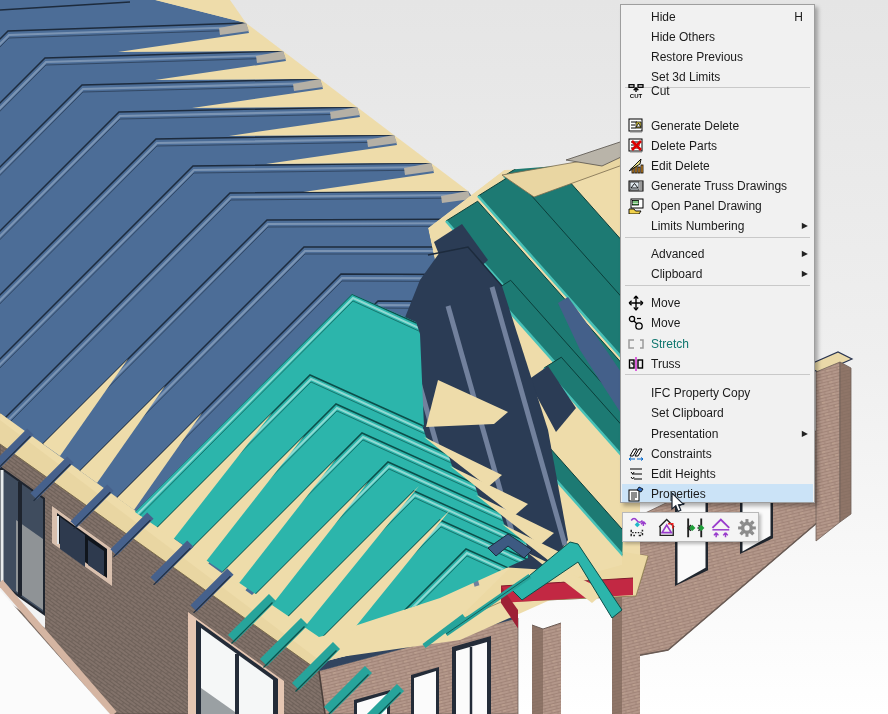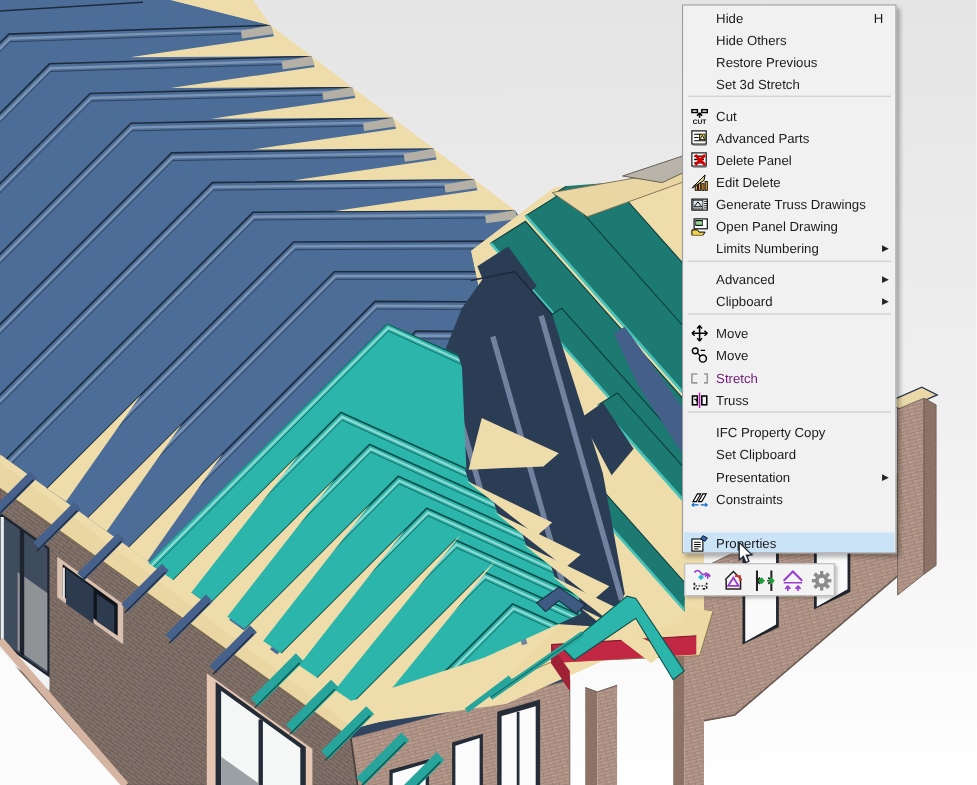--- a/index.html
+++ b/index.html
@@ -1,21 +1,21 @@
 <!DOCTYPE html>
 <html><head><meta charset="utf-8">
 <style>
 html,body{margin:0;padding:0;}
 #stage{position:relative;width:888px;height:714px;overflow:hidden;font-family:"Liberation Sans",sans-serif;background:#fff;}
 #scene{position:absolute;left:0;top:0;}
 #menu{position:absolute;left:620px;top:4px;width:195px;height:499px;background:#f1f1f1;border:1px solid #9e9e9e;box-shadow:3px 3px 4px rgba(0,0,0,0.3);box-sizing:border-box;}
 #menu .row{position:absolute;left:1px;right:1px;height:20px;line-height:20px;font-size:12px;color:#1b1b1b;white-space:nowrap;}
 #menu .row.hl{background:#cbe3f7;}
 #menu{overflow:hidden;}
-#menu .row.dis .lb{color:#701a75;}
+#menu .row.dis .lb{color:#0f766e;}
 #menu .mi{position:absolute;left:6px;top:2px;width:16px;height:16px;}
 #menu .lb{position:absolute;left:29px;top:0;}
 #menu .sc{position:absolute;right:10px;top:0;}
 #menu .ar{position:absolute;right:5px;top:0;font-size:8px;color:#222;}
 #menu .sep{position:absolute;left:4px;right:4px;height:1px;background:#c9c9c9;}
 #toolbar{position:absolute;left:622px;top:512px;width:135px;height:28px;background:#f4f4f4;border:1px solid #b9b9b9;box-shadow:2px 2px 3px rgba(0,0,0,0.25);}
 .cursor{position:absolute;left:671px;top:493px;}
 </style></head>
 <body>
 <div id="stage">
@@ -271,52 +271,52 @@
 <div class="row" style="top:22px">
         <span class="mi"></span>
         <span class="lb">Hide Others</span>
       </div>
 <div class="row" style="top:42px">
         <span class="mi"></span>
         <span class="lb">Restore Previous</span>
       </div>
 <div class="row" style="top:62px">
         <span class="mi"></span>
-        <span class="lb">Set 3d Stretch</span>
+        <span class="lb">Set 3d Limits</span>
       </div>
 <div class="sep" style="top:82px"></div>
-<div class="row" style="top:91px">
+<div class="row" style="top:76px">
         <span class="mi"><svg width="16" height="16" viewBox="0 0 16 16">
             <g fill="none" stroke="#000" stroke-width="1.3">
               <rect x="1" y="1.7" width="5" height="2.6"></rect>
               <rect x="10" y="1.7" width="5" height="2.6"></rect>
             </g>
             <path d="M8,9 L8,5 M8,4.6 L5.7,7.2 M8,4.6 L10.3,7.2" stroke="#000" stroke-width="1.4" fill="none"></path>
             <text x="8" y="15" font-size="6" font-weight="bold" text-anchor="middle" fill="#000" font-family="Liberation Sans,sans-serif">CUT</text>
           </svg></span>
         <span class="lb">Cut</span>
       </div>
 <div class="row" style="top:111px">
         <span class="mi"><svg width="16" height="16" viewBox="0 0 16 16">
             <rect x="1" y="1" width="13" height="12" fill="#fff" stroke="#000"></rect>
             <path d="M3,4h6M3,7h4M3,10h5" stroke="#000" stroke-width="1"></path>
             <polygon points="8,4 13,4 13,10 8,10" fill="#f4e04a" stroke="#000" stroke-width="0.8"></polygon>
             <polygon points="10.5,5 12.6,9 8.4,9" fill="#fff" stroke="#000" stroke-width="0.8"></polygon>
             <path d="M2,14h12" stroke="#888" stroke-width="1"></path>
           </svg></span>
-        <span class="lb">Advanced Parts</span>
+        <span class="lb">Generate Delete</span>
       </div>
 <div class="row" style="top:131px">
         <span class="mi"><svg width="16" height="16" viewBox="0 0 16 16">
             <rect x="1" y="1" width="13" height="12" fill="#fff" stroke="#000"></rect>
             <path d="M3,4h9M3,7h9M3,10h7" stroke="#000" stroke-width="1.2"></path>
             <path d="M4,3 L13,12 M13,3 L4,12" stroke="#d00" stroke-width="2.6"></path>
             <path d="M2,14h12" stroke="#888" stroke-width="1"></path>
           </svg></span>
-        <span class="lb">Delete Panel</span>
+        <span class="lb">Delete Parts</span>
       </div>
 <div class="row" style="top:151px">
         <span class="mi"><svg width="16" height="16" viewBox="0 0 16 16">
             <g stroke="#000" stroke-width="0.8">
               <rect x="4" y="10" width="2" height="5" fill="#f0a030"></rect>
               <rect x="7" y="8" width="2" height="7" fill="#f0a030"></rect>
               <rect x="10" y="9" width="2" height="6" fill="#f0a030"></rect>
               <rect x="13" y="7" width="2" height="8" fill="#f0a030"></rect>
             </g>
             <path d="M1,13 L10,4 L13,1 L12,6 Z" fill="#e8e18a" stroke="#000" stroke-width="0.9"></path>
@@ -405,20 +405,28 @@
         <span class="ar">▶</span>
       </div>
 <div class="row" style="top:439px">
         <span class="mi"><svg width="16" height="16" viewBox="0 0 16 16">
             <path d="M2,10 L6,3 L9,3 L5,10 Z" fill="#fff" stroke="#000" stroke-width="1"></path>
             <path d="M7,10 L11,3 L14,3 L10,10 Z" fill="#fff" stroke="#000" stroke-width="1"></path>
             <path d="M1,13 L7,13 M9,13 L15,13" stroke="#06c" stroke-width="1.2"></path>
             <path d="M1,13 l2,-1.5 M1,13 l2,1.5 M15,13 l-2,-1.5 M15,13 l-2,1.5" stroke="#06c" stroke-width="1" fill="none"></path>
           </svg></span>
         <span class="lb">Constraints</span>
+      </div>
+<div class="row" style="top:459px">
+        <span class="mi"><svg width="16" height="16" viewBox="0 0 16 16">
+            <path d="M2,3 h12 M4,8 h10 M6,13 h8" stroke="#000" stroke-width="1.2"></path>
+            <path d="M3,6 l1.6,2 l1.6,-2" fill="none" stroke="#000" stroke-width="1"></path>
+            <path d="M3,11 l1.6,2 l1.6,-2" fill="none" stroke="#000" stroke-width="1"></path>
+          </svg></span>
+        <span class="lb">Edit Heights</span>
       </div>
 <div class="row hl" style="top:479px">
         <span class="mi"><svg width="16" height="16" viewBox="0 0 16 16">
             <rect x="1" y="4" width="10" height="11" fill="#fff" stroke="#000"></rect>
             <path d="M3,7h6M3,9h6M3,11h6M3,13h4" stroke="#000" stroke-width="0.9"></path>
             <polygon points="11,1 15,3 13,6 9,4" fill="#326fc4" stroke="#000" stroke-width="0.8"></polygon>
           </svg></span>
         <span class="lb">Properties</span>
       </div>
 </div>

